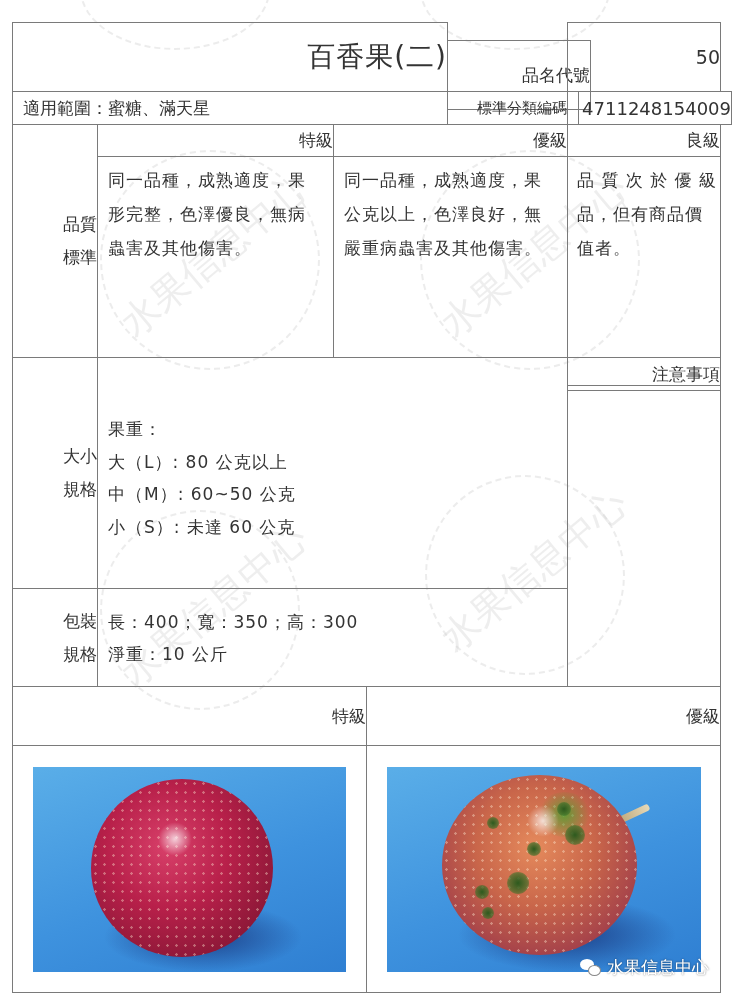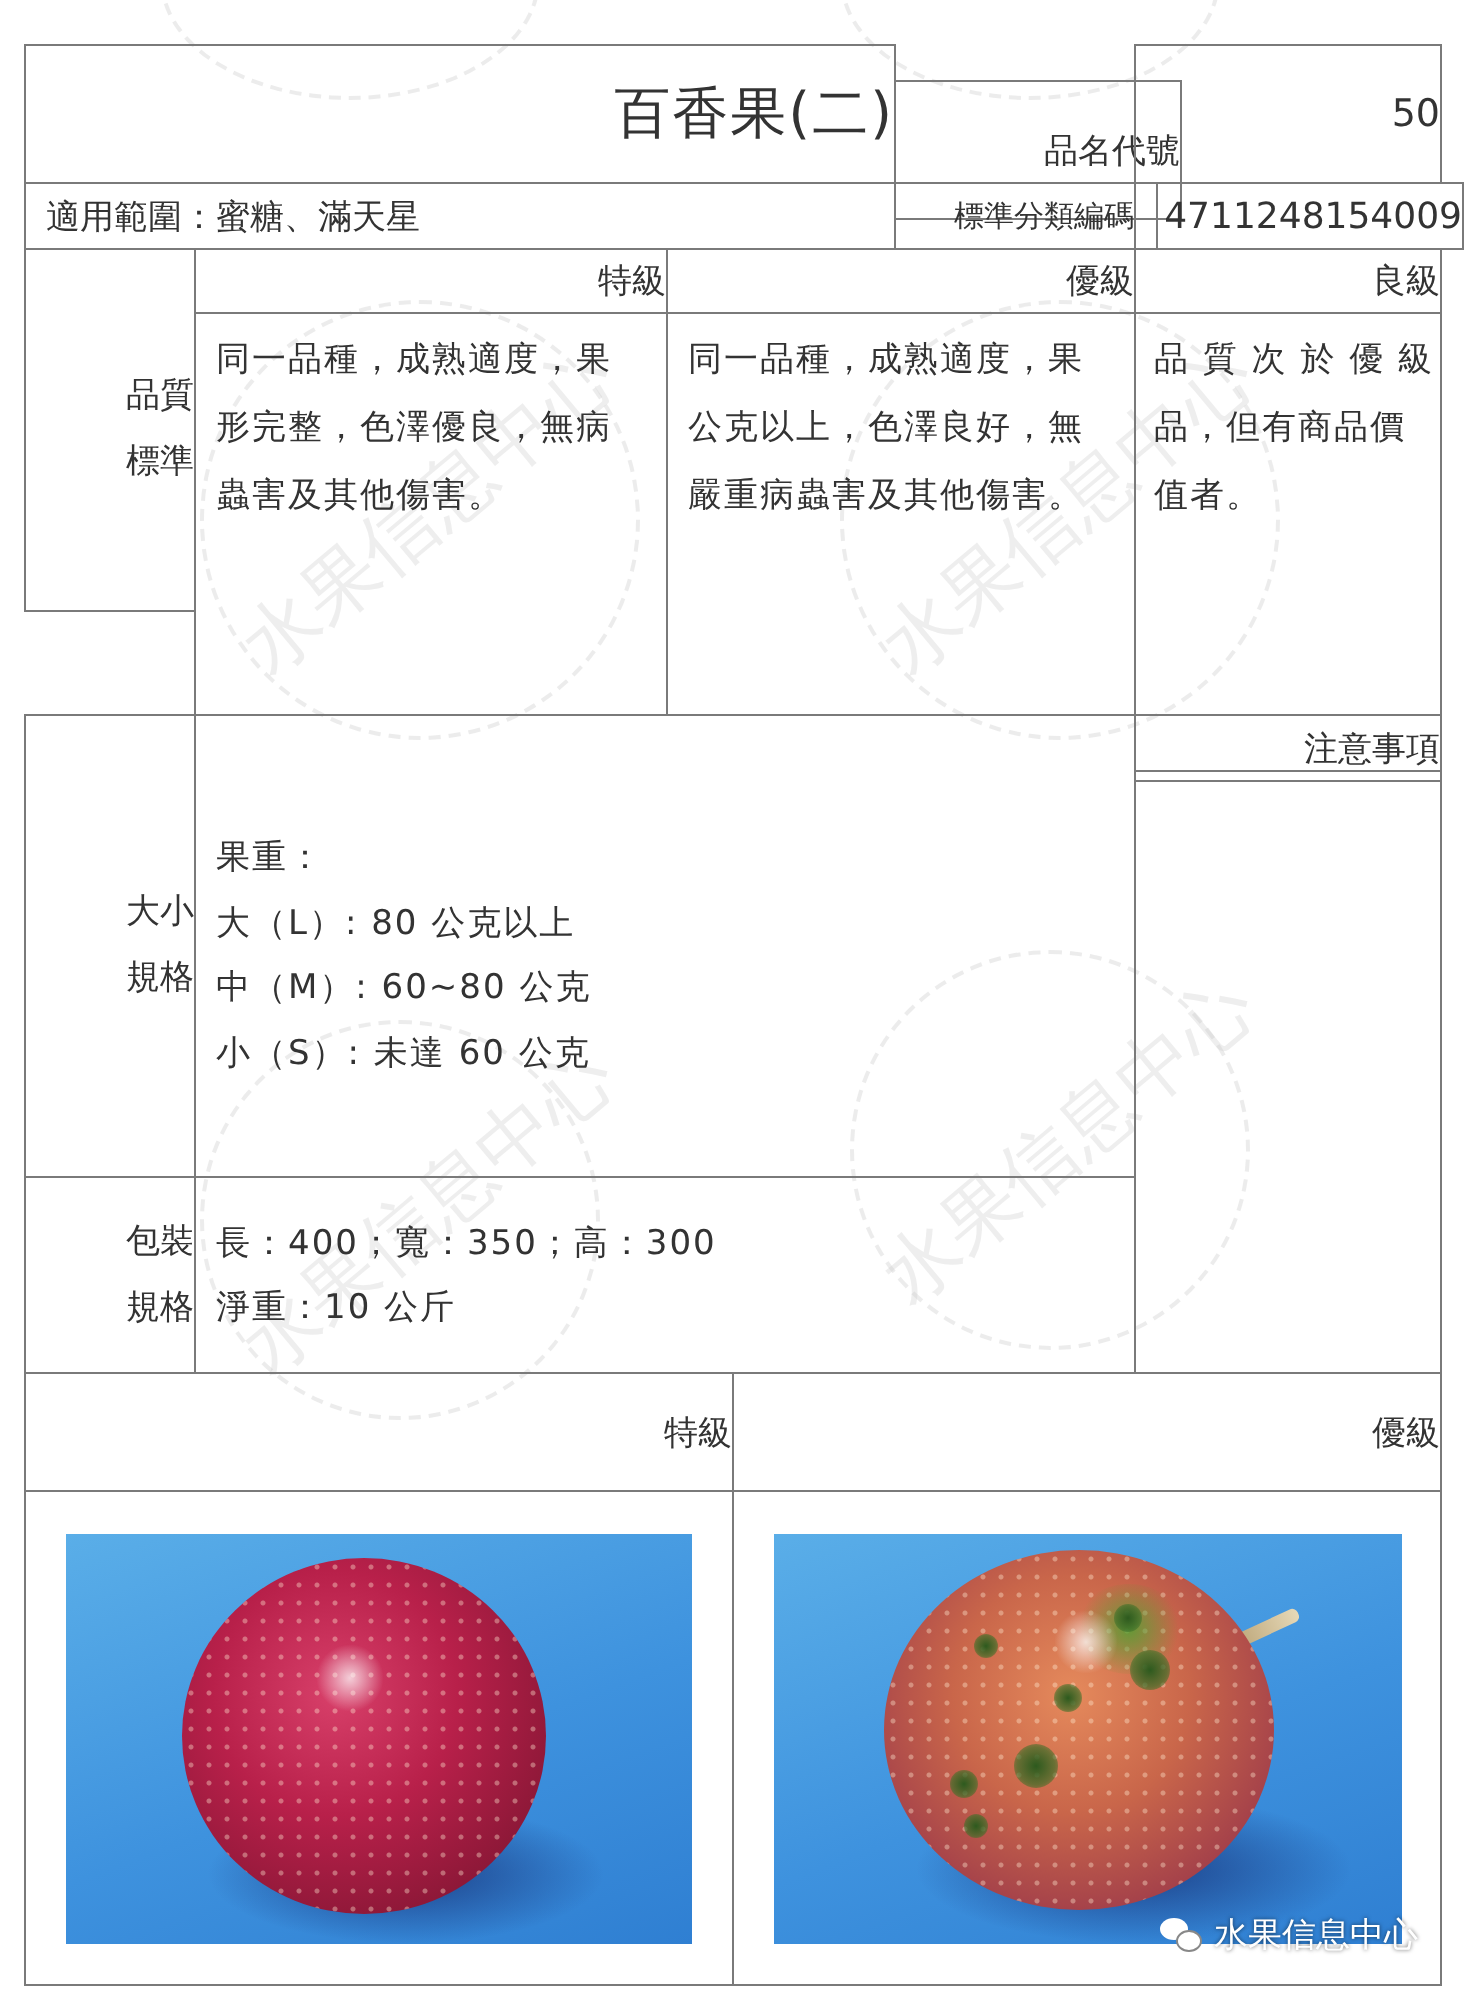--- a/index.html
+++ b/index.html
@@ -58,21 +58,21 @@
 <div class="cell" style="left:12px;top:91px;width:436px;height:34px;justify-content:flex-start;padding-left:10px;">
   <span class="hdr">適用範圍：蜜糖、滿天星</span>
 </div>
 <div class="cell" style="left:447px;top:91px;width:121px;height:34px;">
   <span class="hdr" style="font-size:15px">標準分類編碼</span>
 </div>
 <div class="cell" style="left:567px;top:91px;width:154px;height:34px;margin-left:11px;">
   <span class="hdr" style="font-size:18px">4711248154009</span>
 </div>
 
-<div class="cell" style="left:12px;top:124px;width:86px;height:182px;">
+<div class="cell" style="left:12px;top:124px;width:86px;height:234px;">
   <div class="left-label">
     <div>品質</div>
     <div>標準</div>
   </div>
 </div>
 
 <div class="cell" style="left:97px;top:124px;width:237px;height:33px;">
   <span class="hdr">特級</span>
 </div>
 <div class="cell" style="left:333px;top:124px;width:235px;height:33px;">
@@ -107,21 +107,21 @@
 <div class="cell" style="left:12px;top:357px;width:86px;height:232px;">
   <div class="left-label">
     <div>大小</div>
     <div>規格</div>
   </div>
 </div>
 <div class="cell" style="left:97px;top:357px;width:471px;height:232px;justify-content:flex-start;padding:10px 0 0 10px;">
   <div class="body-text" style="line-height:32.5px;">
     <div>果重：</div>
     <div>大（L）: 80 公克以上</div>
-    <div>中（M）: 60~80 公克</div>
+    <div>中（M）: 60~50 公克</div>
     <div>小（S）: 未達 60 公克</div>
   </div>
 </div>
 
 <div class="cell" style="left:567px;top:357px;width:154px;height:34px;">
   <span class="hdr">注意事項</span>
 </div>
 <div class="cell" style="left:567px;top:390px;width:154px;height:297px;">
   <span></span>
 </div>

